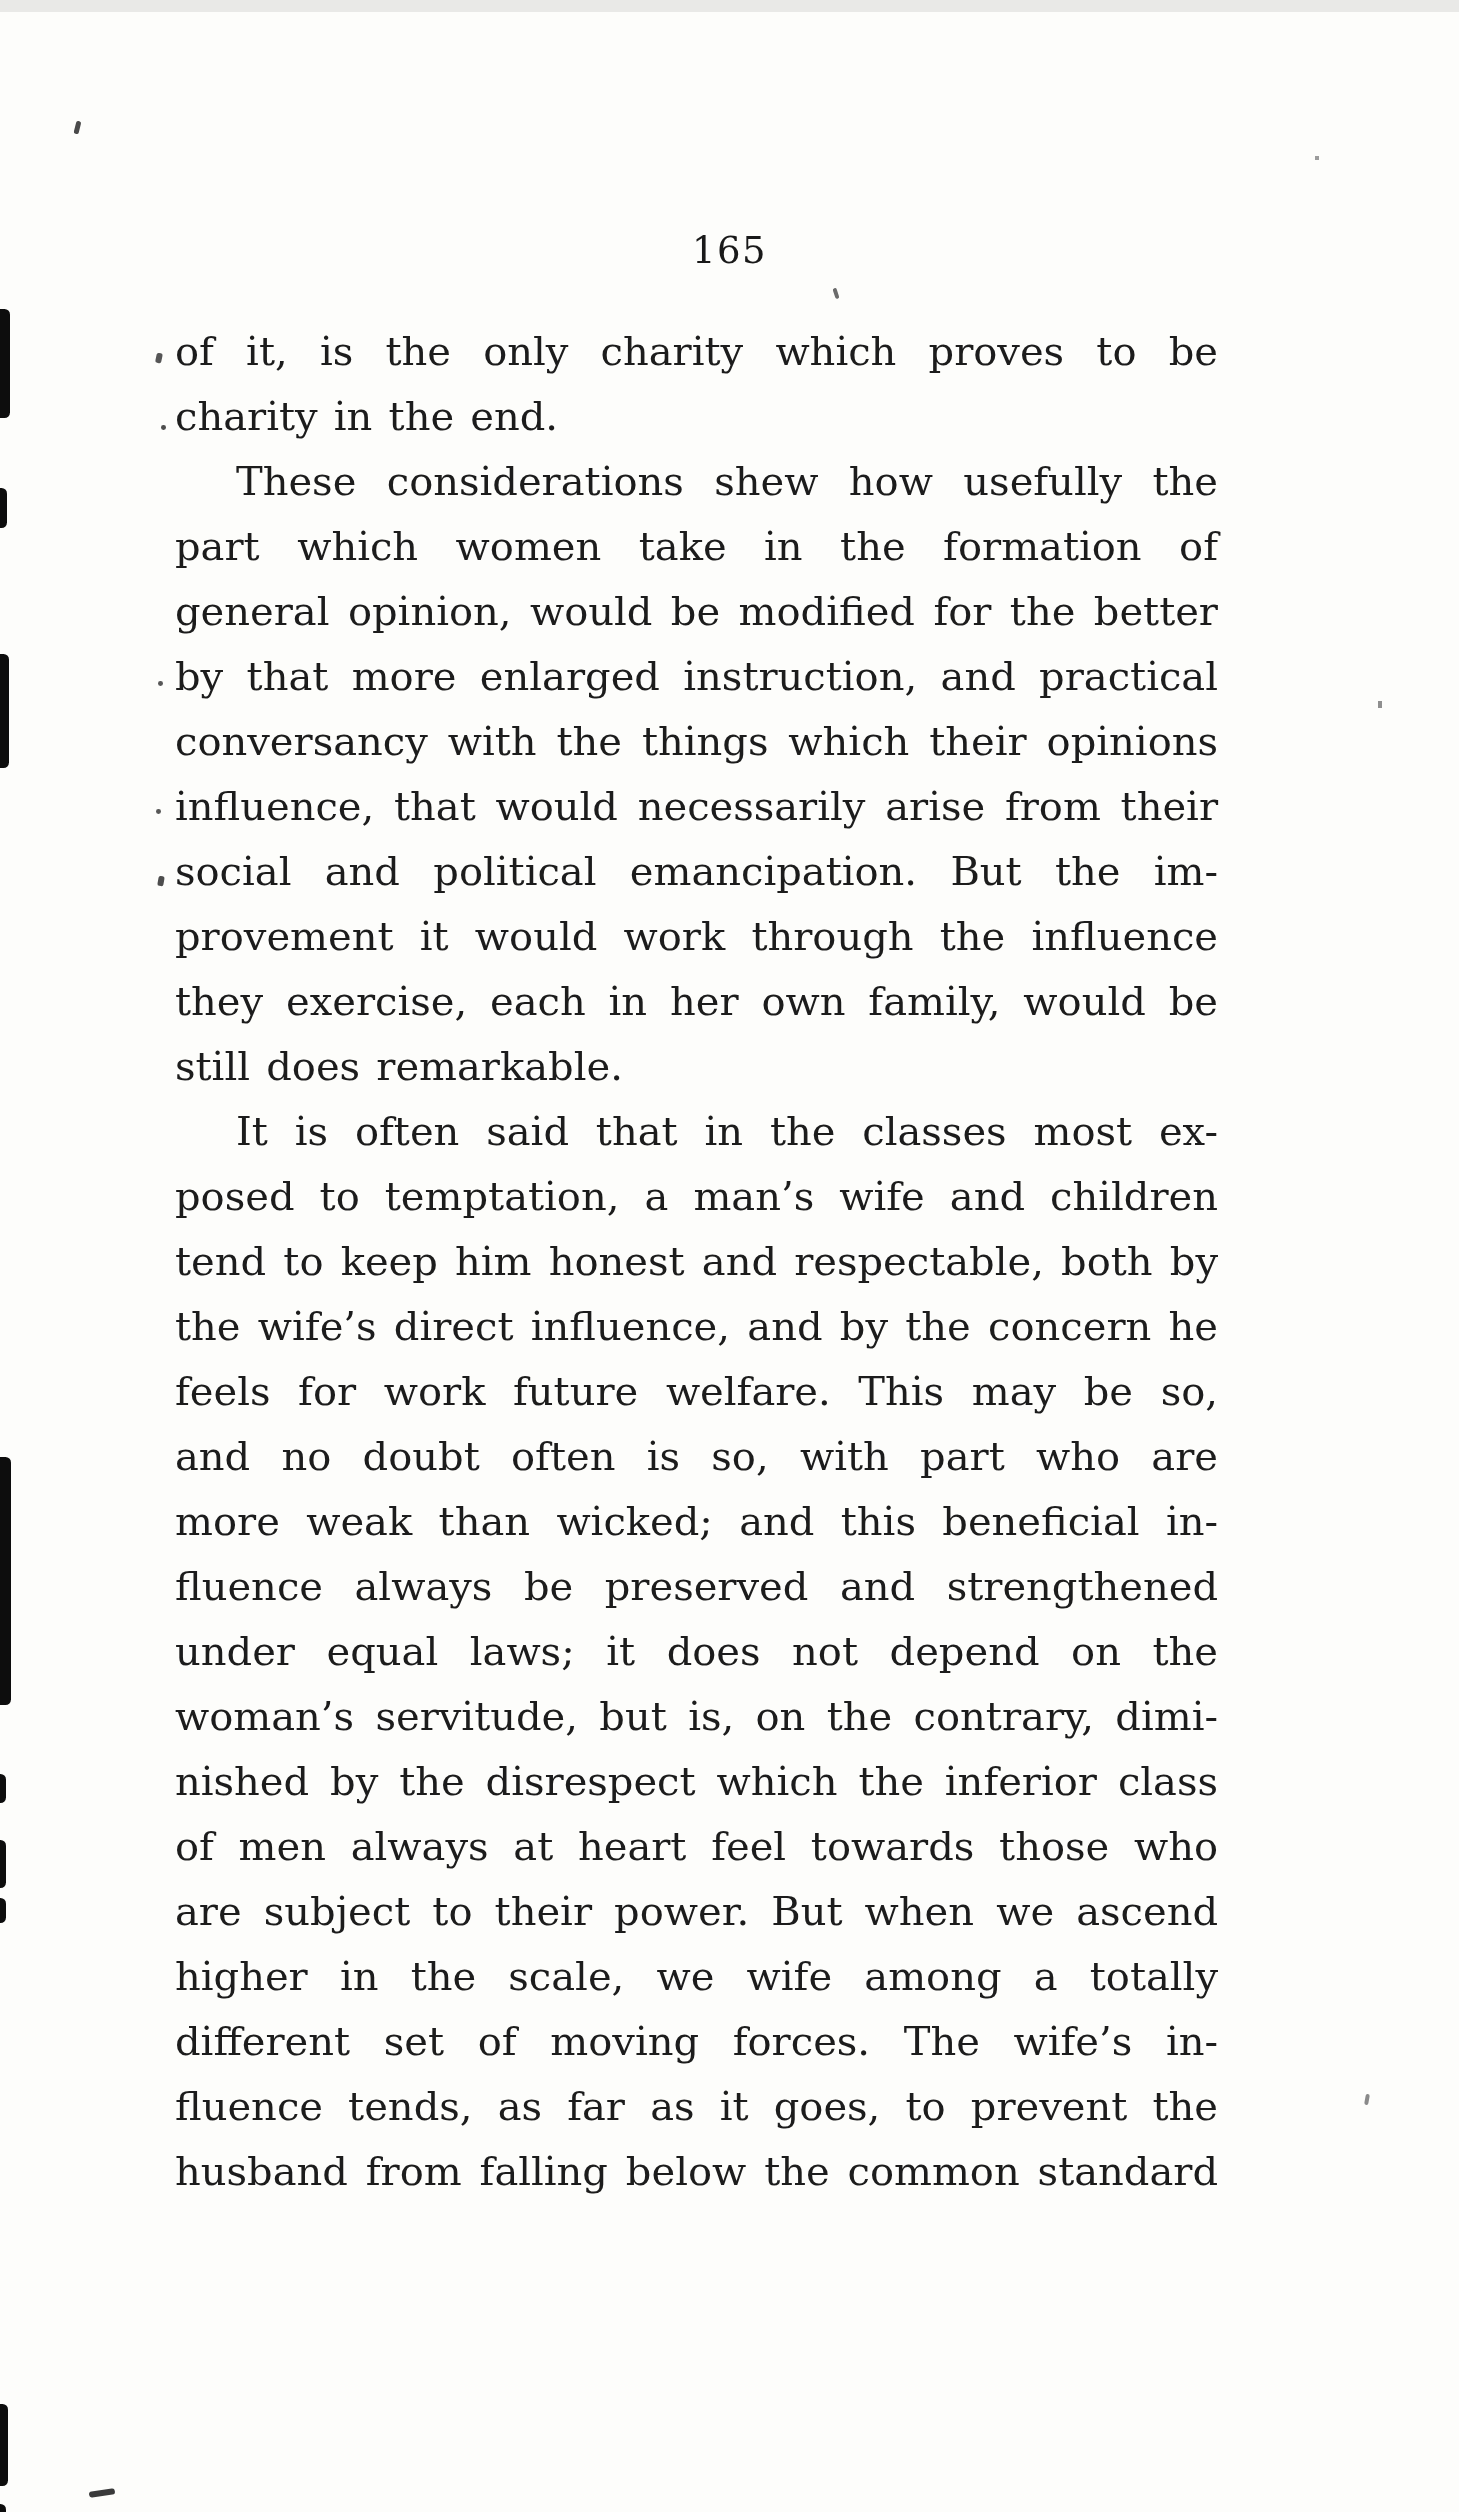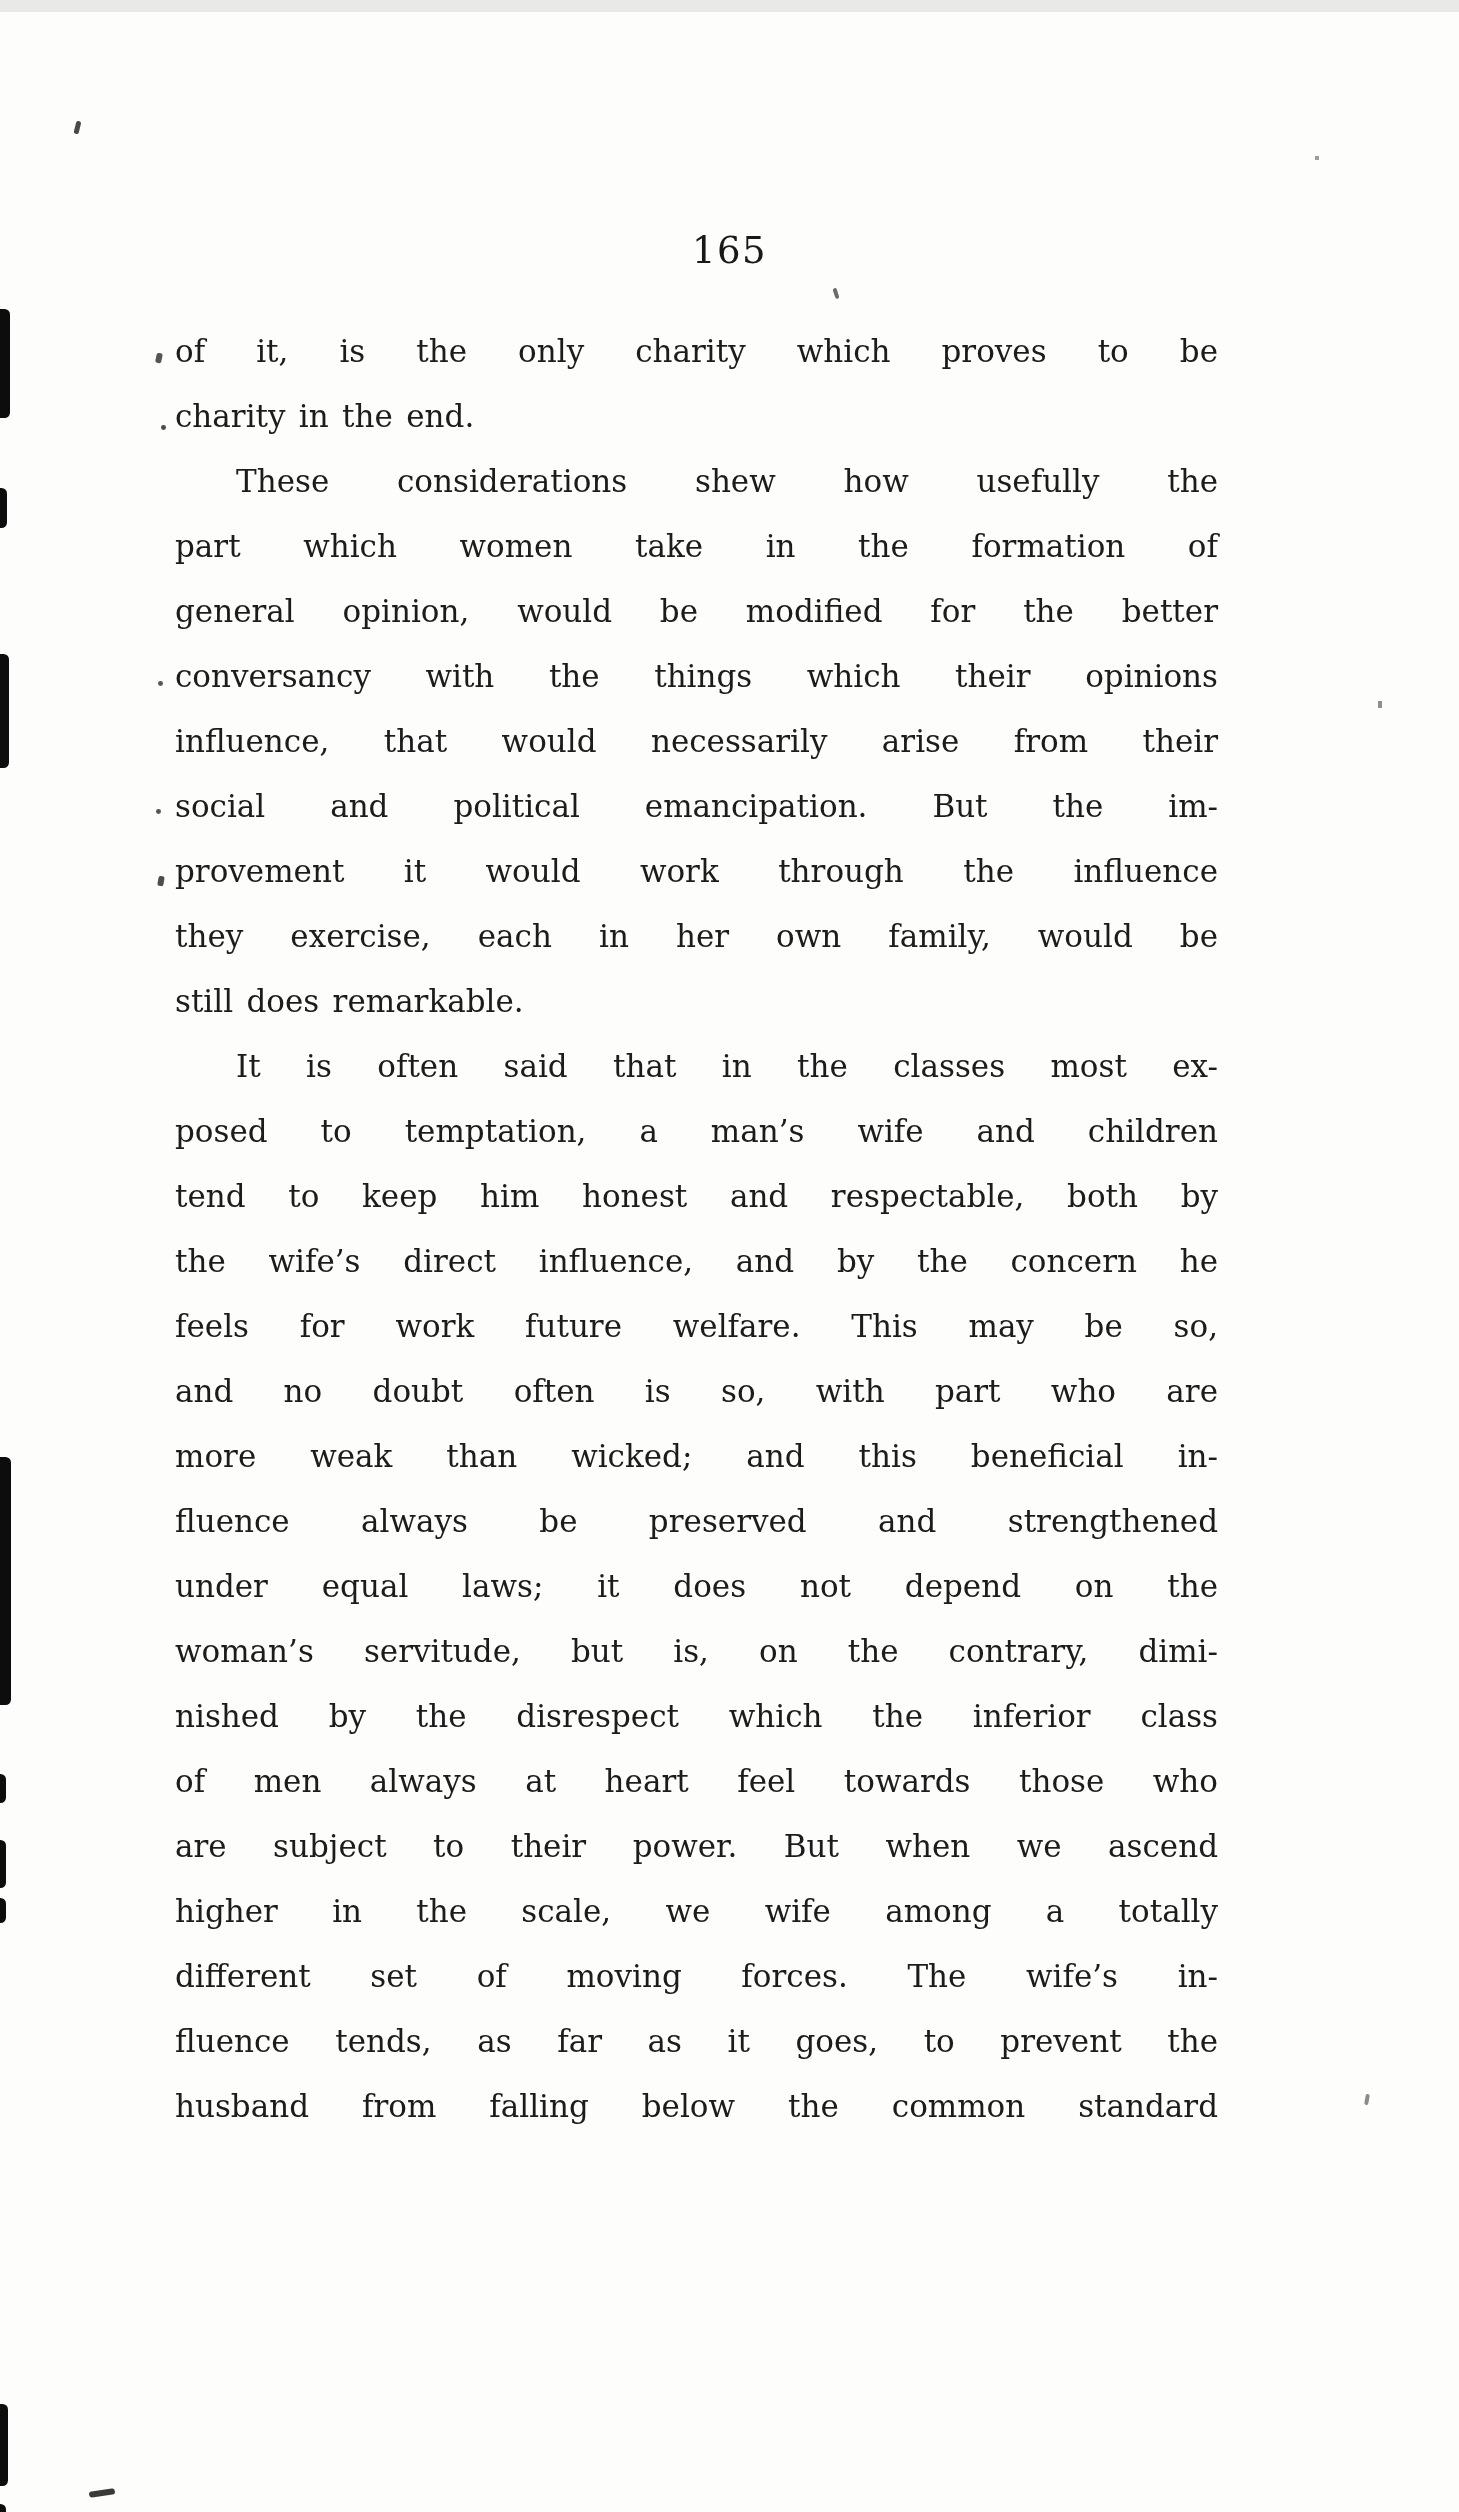--- a/index.html
+++ b/index.html
@@ -30,21 +30,21 @@
   }
   .text-block {
     position: absolute;
     top: 307px;
     left: 175px;
     width: 1043px;
   }
   .line {
     height: 65px;
     line-height: 65px;
-    font-size: 31px;
+    font-size: 40px;
     word-spacing: 3.5px;
     text-align: justify;
     text-align-last: justify;
     white-space: normal;
     overflow: visible;
   }
   .line.end {
     text-align-last: left;
   }
   .line.indent {
@@ -93,20 +93,21 @@
 <div class="page">
 
   <div class="page-number">165</div>
 
   <div class="text-block" id="text-block">
       <div class="line">of it, is the only charity which proves to be</div>
       <div class="line end">charity in the end.</div>
       <div class="line indent">These considerations shew how usefully the</div>
       <div class="line">part which women take in the formation of</div>
       <div class="line">general opinion, would be modified for the better</div>
+      <div class="line">by that more enlarged instruction, and practical</div>
       <div class="line">conversancy with the things which their opinions</div>
       <div class="line">influence, that would necessarily arise from their</div>
       <div class="line">social and political emancipation.  But the im-</div>
       <div class="line">provement it would work through the influence</div>
       <div class="line">they exercise, each in her own family, would be</div>
       <div class="line end">still does remarkable.</div>
       <div class="line indent">It is often said that in the classes most ex-</div>
       <div class="line">posed to temptation, a man’s wife and children</div>
       <div class="line">tend to keep him honest and respectable, both by</div>
       <div class="line">the wife’s direct influence, and by the concern he</div>

